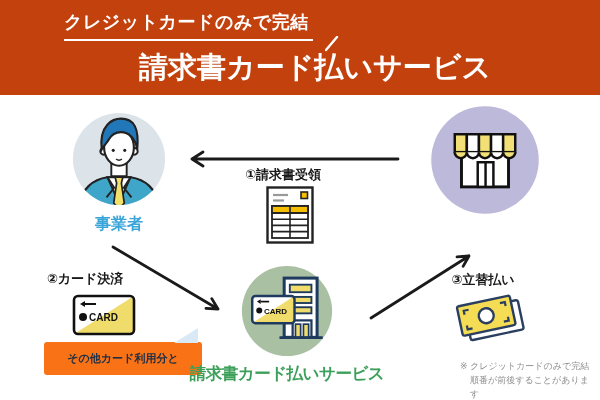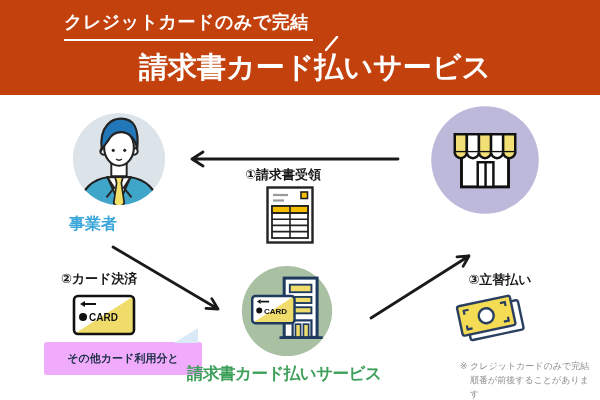--- a/index.html
+++ b/index.html
@@ -13,34 +13,34 @@
     position:absolute; left:64px; top:10px; font-size:18px; font-weight:bold; color:#fff;
     letter-spacing:0.5px; padding:0 4px 5px 0; border-bottom:2.5px solid #fff; white-space:nowrap;
   }
   .slash { position:absolute; left:325px; top:36px; }
   .title {
     position:absolute; left:139px; top:48px; margin:0; font-size:29px; font-weight:bold;
     color:#fff; white-space:nowrap; letter-spacing:0;
   }
   
   .abs { position:absolute; }
-  .node-label { position:absolute; font-weight:bold; white-space:nowrap; }
+  .node-label { position:absolute; text-align:center; font-weight:bold; white-space:nowrap; }
   .label-business { left:69px; top:214px; width:100px; font-size:16px; color:#3aa5d9; }
   .label-biller   { left:435px; top:214px; width:100px; font-size:16px; color:#8d85d6; }
   .label-service  { left:187px; top:363px; width:200px; font-size:16.5px; color:#3da05a; letter-spacing:-0.5px; }
   .step-label { position:absolute; text-align:center; font-weight:bold; font-size:13px; color:#1a1a1a; white-space:nowrap; }
   .step-1 { left:213px; top:166px; width:140px; }
-  .step-2 { left:29px;  top:270px; width:140px; }
-  .step-3 { left:430px; top:271px; width:140px; }
+  .step-2 { left:15px;  top:270px; width:140px; }
+  .step-3 { left:413px; top:271px; width:140px; }
   
   .arrows { position:absolute; left:0; top:0; pointer-events:none; }
   
   .bubble {
     position:absolute; left:44px; top:342px; width:158px; box-sizing:border-box;
-    background:#f0abfc; border-radius:3px; padding:7px 6px 8px 6px;
+    background:#f97316; border-radius:3px; padding:7px 6px 8px 6px;
     font-size:11px; font-weight:bold; color:#1c2f45; text-align:center; line-height:1.65;
   }
   .bubble::before {
     content:""; position:absolute; right:4px; top:-14px; width:0; height:0;
     border-left:24px solid transparent; border-bottom:15px solid #d9eaf6;
   }
   
   .footnote {
     position:absolute; left:460px; top:360px; width:136px;
     font-size:9px; color:#8f8f8f; line-height:1.55; text-align:left;

